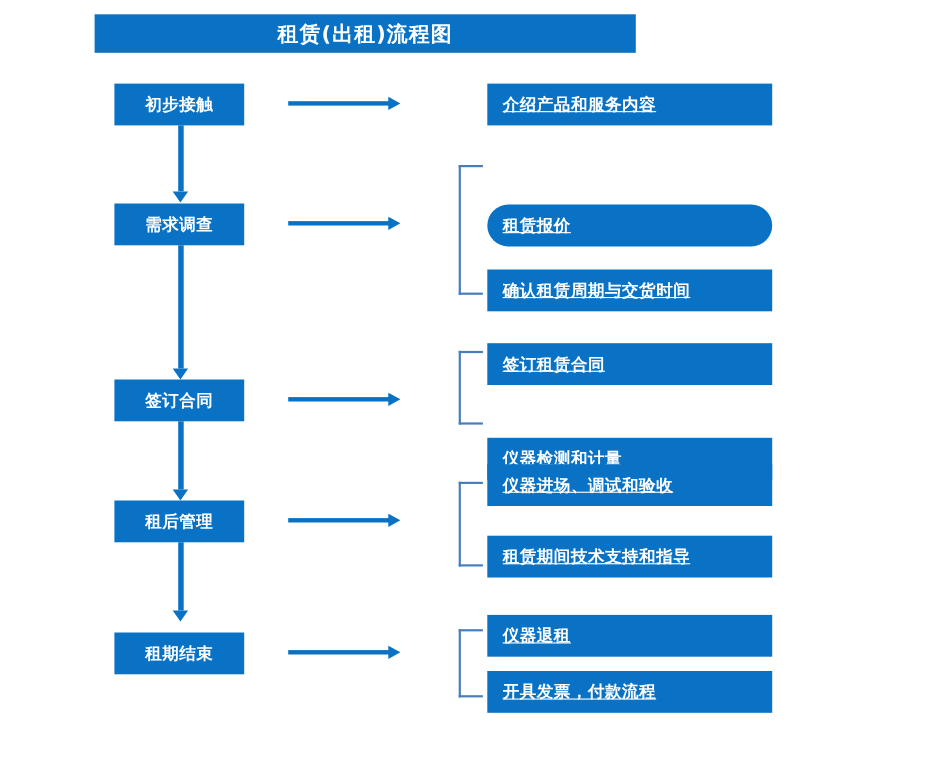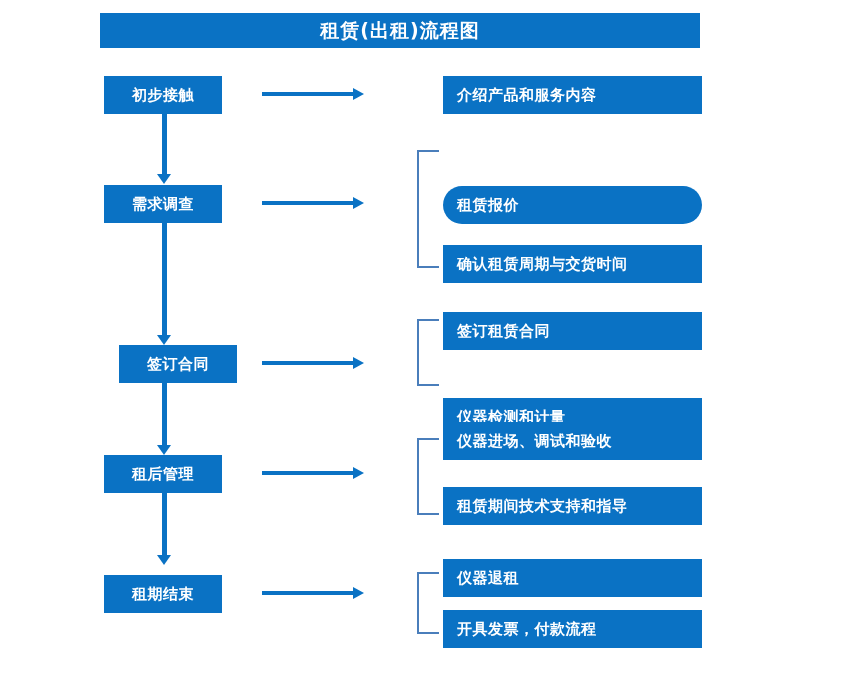--- a/index.html
+++ b/index.html
@@ -10,23 +10,23 @@
   #canvas {
     position: relative;
     width: 844px;
     height: 688px;
     background: #ffffff;
     overflow: hidden;
     font-family: "DejaVu Sans", "Liberation Sans", sans-serif;
   }
   .title-bar {
     position: absolute;
-    left: 100px;
+    left: 86px;
     top: 13px;
-    width: 600px;
+    width: 492px;
     height: 35px;
     background: #0A72C4;
     color: #ffffff;
     display: flex;
     align-items: center;
     justify-content: center;
     font-size: 19px;
     font-weight: bold;
     letter-spacing: 1px;
   }
@@ -46,20 +46,21 @@
     left: 104px;
     width: 118px;
     height: 38px;
   }
   .box.right {
     justify-content: flex-start;
     padding-left: 14px;
     left: 443px;
     width: 259px;
     height: 38px;
+    text-decoration: underline;
   }
   .h-arrow {
     position: absolute;
     height: 18px;
     width: 102px;
     left: 262px;
   }
   .h-arrow .shaft {
     position: absolute;
     left: 0;
@@ -141,21 +142,21 @@
   <div class="bracket" style="top:150px; height:118px;"></div>
 
   <div class="box right" style="top:186px;border-radius:19px;">租赁报价</div>
   <div class="box right" style="top:245px;">确认租赁周期与交货时间</div>
 
   <div class="v-arrow" style="top:223px; height:122px;">
     <span class="shaft" style="height:112px;"></span>
     <span class="head"></span>
   </div>
 
-  <div class="box left" style="top:345px;margin-left:15px;">签订合同</div>
+  <div class="box left" style="top:345px;">签订合同</div>
 
   <div class="h-arrow" style="top:354px;">
     <span class="shaft"></span>
     <span class="head"></span>
   </div>
 
   <div class="bracket" style="top:319px; height:67px;"></div>
 
   <div class="box right" style="top:312px;">签订租赁合同</div>
   <div class="box right" style="top:362px;margin-top:36px;">仪器检测和计量</div>

